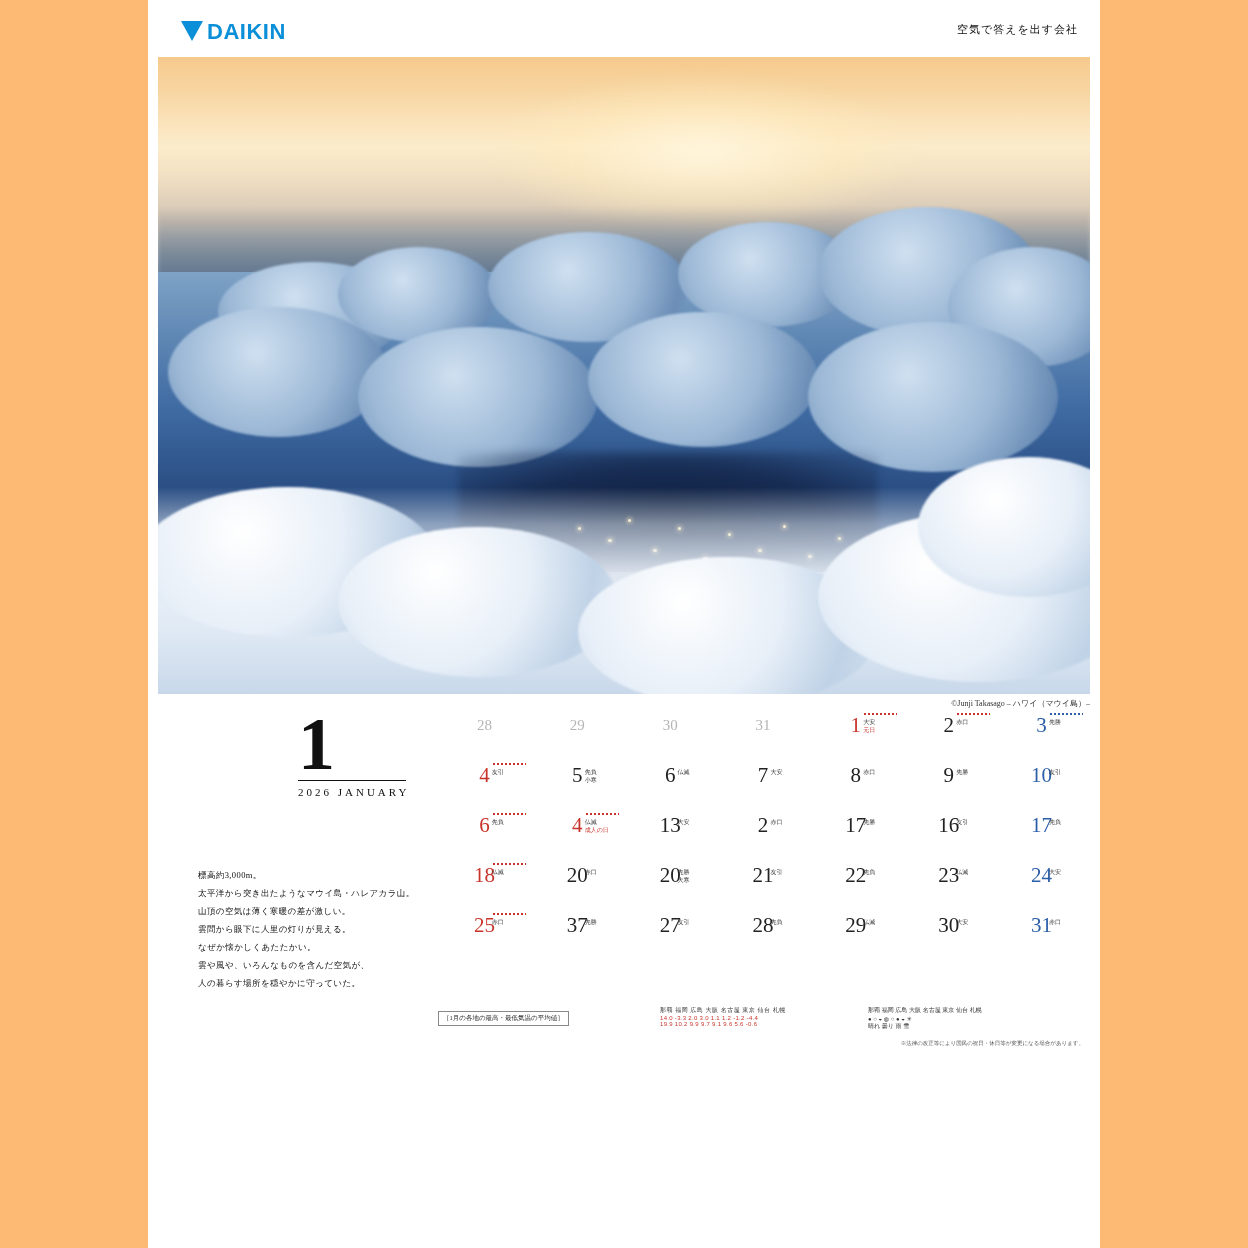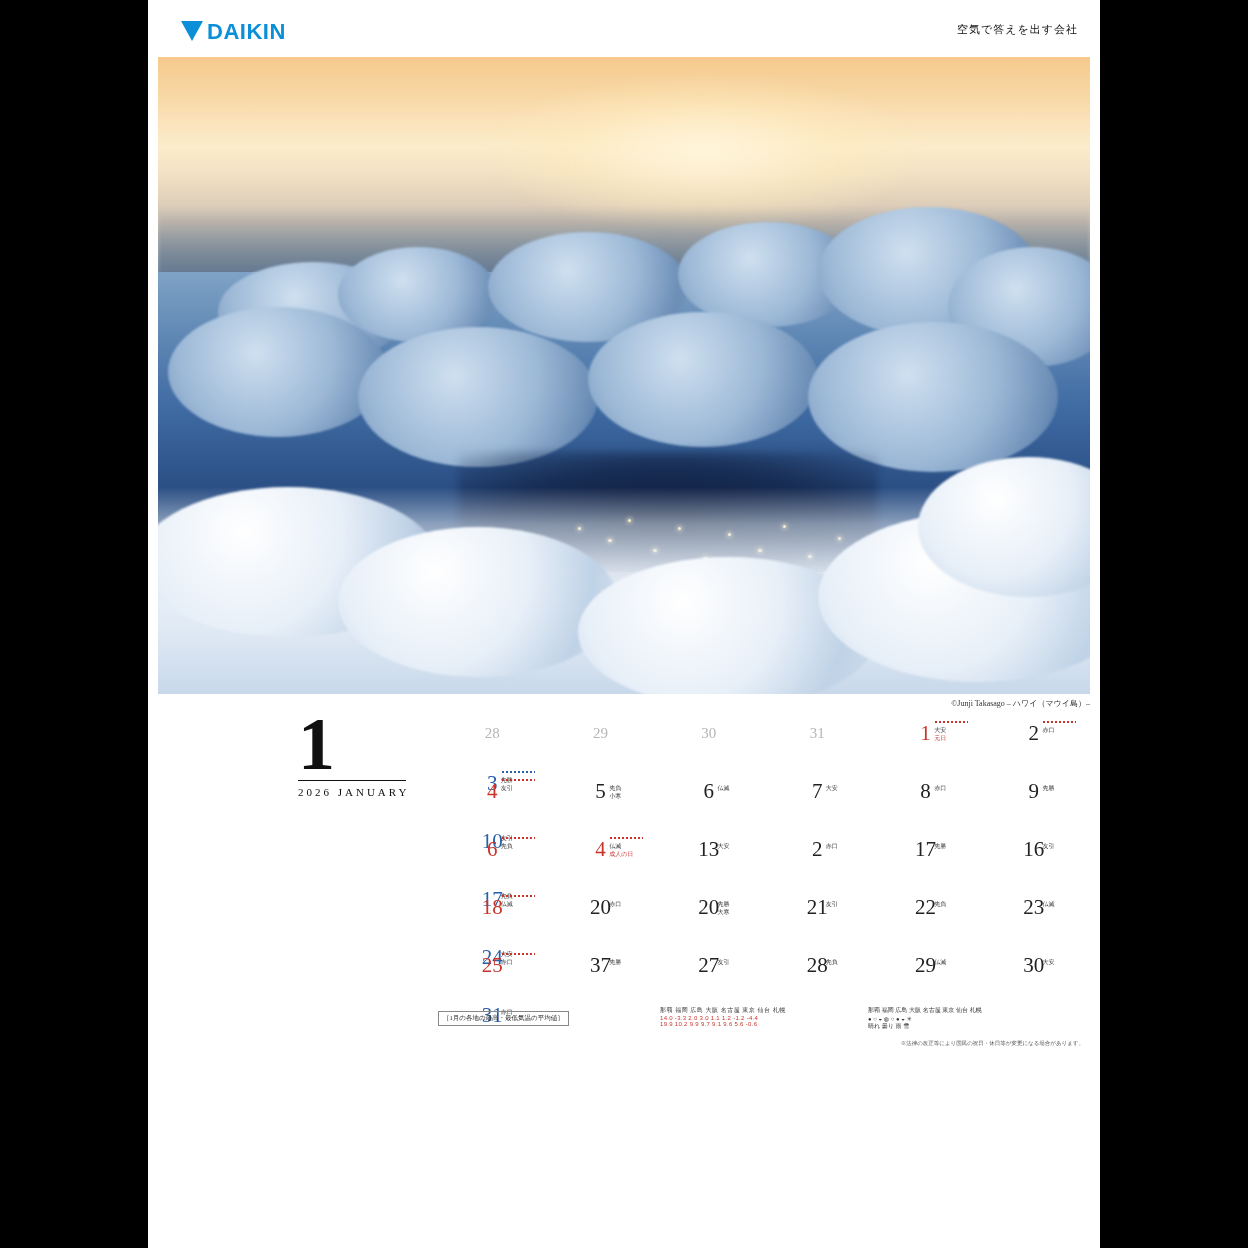--- a/index.html
+++ b/index.html
@@ -1,17 +1,17 @@
 <!DOCTYPE html>
 <html><head>
 <meta charset="utf-8">
 <style>
   html,body{margin:0;padding:0;background:#ffffff;}
   body{width:1248px;height:1248px;font-family:"Liberation Sans",sans-serif;}
-  .page{position:relative;width:1248px;height:1248px;background:#000000;}
+  .page{position:relative;width:1248px;height:1248px;background:#fdba74;}
   .sheet{position:absolute;left:148px;top:0;width:952px;height:1248px;background:#ffffff;box-shadow:0 0 0 0 #ccc;}
 
   
   .hdr{position:absolute;left:0;top:0;width:952px;height:58px;}
   .logo{position:absolute;left:33px;top:18px;display:flex;align-items:center;}
   .logo svg{display:block;}
   .hdr-tag{position:absolute;right:22px;top:22px;font-family:"Liberation Serif",serif;font-size:11px;letter-spacing:1px;color:#111;margin-left:16px;}
 
   
   .photo{position:absolute;left:10px;top:57px;width:932px;height:637px;overflow:hidden;}
@@ -38,21 +38,21 @@
   .bignum{font-family:"Liberation Serif",serif;font-size:74px;line-height:60px;color:#111;font-weight:700;letter-spacing:-2px;}
   .mrule{width:108px;height:1px;background:#111;margin:6px 0 0 0;}
   .mlabel{font-family:"Liberation Serif",serif;font-size:11px;letter-spacing:3px;color:#111;margin-top:5px;}
   .lead{position:absolute;left:50px;top:106px;width:220px;font-family:"Liberation Serif",serif;font-size:11.5px;line-height:22px;color:#111;letter-spacing:1px;}
   .body-copy{position:absolute;left:50px;top:160px;width:230px;font-family:"Liberation Serif",serif;font-size:8.5px;line-height:18px;color:#111;letter-spacing:.4px;}
 
   .grid{position:absolute;left:290px;top:6px;width:650px;}
   .dow{display:grid;grid-template-columns:repeat(7,1fr);text-align:center;font-family:"Liberation Serif",serif;font-size:9.5px;letter-spacing:2px;color:#555;padding-bottom:4px;}
   .dow .sun{color:#c8342b;}
   .dow .sat{color:#2b5fa8;}
-  .wk{display:grid;grid-template-columns:repeat(6,1fr);height:50px;align-items:start;margin-top:8px;}
+  .wk{display:grid;grid-template-columns:repeat(7,1fr);height:50px;align-items:start;}
   .cell{position:relative;text-align:center;height:50px;}
   .cell .d{font-family:"Liberation Serif",serif;font-size:21px;color:#222;line-height:26px;display:inline-block;}
   .cell.sun .d,.cell.hol .d{color:#c8342b;}
   .cell.sat .d{color:#2b5fa8;}
   .cell.out .d{color:#b5b5b5;font-size:15px;}
   .note{position:absolute;left:58%;top:6px;text-align:left;font-family:"Liberation Serif",serif;font-size:6px;line-height:8px;color:#333;white-space:nowrap;}
   .note .r{color:#c8342b;}
   .dots{position:absolute;left:58%;top:0px;width:34px;height:3px;
         background-image:radial-gradient(circle,#c8342b 45%,rgba(0,0,0,0) 46%);
         background-size:4px 4px;background-repeat:repeat-x;}
@@ -131,20 +131,29 @@
 
     <div class="cal">
 
       <div class="monthbox">
         <div class="bignum">1</div>
         <div class="mrule"></div>
         <div class="mlabel">2026 JANUARY</div>
       </div>
 
 
+      <div class="body-copy">
+        <div>標高約3,000m。</div>
+        <div>太平洋から突き出たようなマウイ島・ハレアカラ山。</div>
+        <div>山頂の空気は薄く寒暖の差が激しい。</div>
+        <div>雲間から眼下に人里の灯りが見える。</div>
+        <div>なぜか懐かしくあたたかい。</div>
+        <div>雲や風や、いろんなものを含んだ空気が、</div>
+        <div>人の暮らす場所を穏やかに守っていた。</div>
+      </div>
 
       <div class="grid">
         <div id="weeks-host">
             <div class="wk">
               <div class="cell out"><span class="d">28</span></div>
               <div class="cell out"><span class="d">29</span></div>
               <div class="cell out"><span class="d">30</span></div>
               <div class="cell out"><span class="d">31</span></div>
               <div class="cell hol"><div class="dots"></div><span class="d">1</span><div class="note">
                   <div>大安</div>

